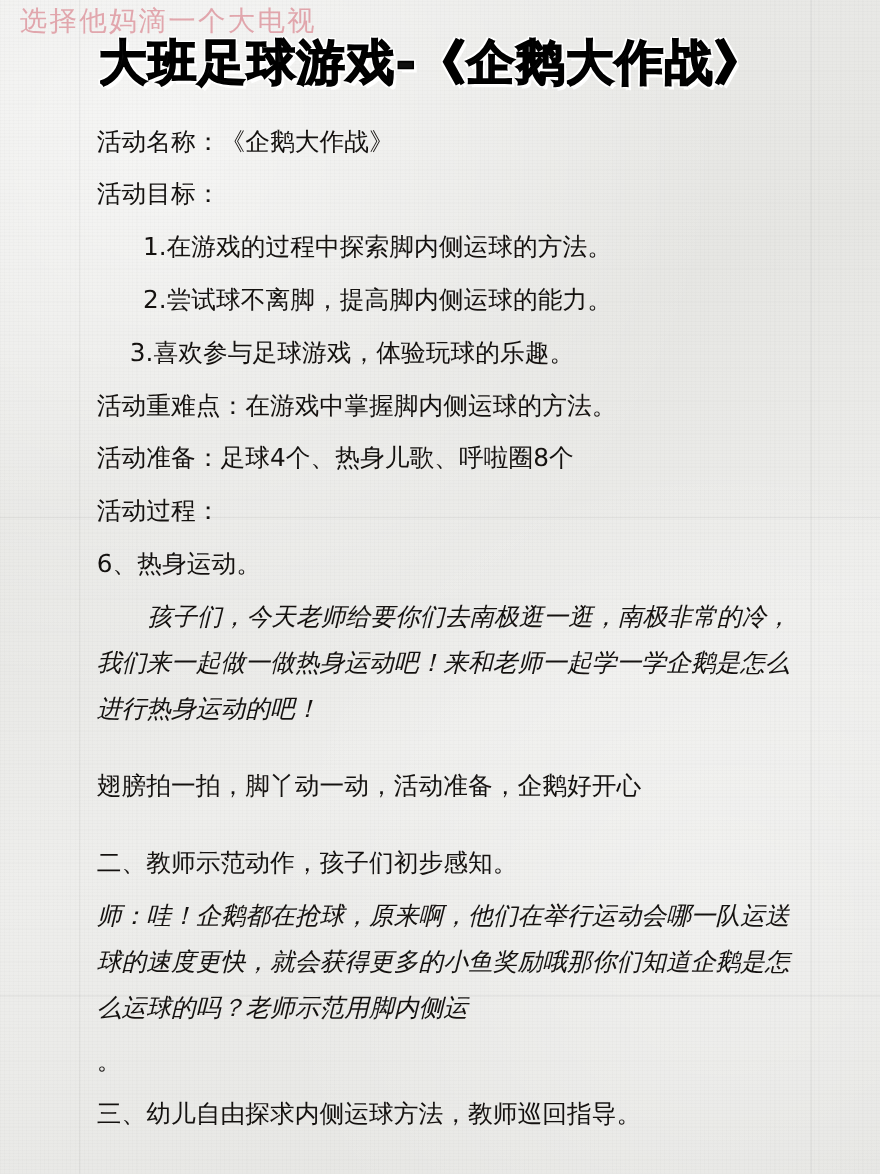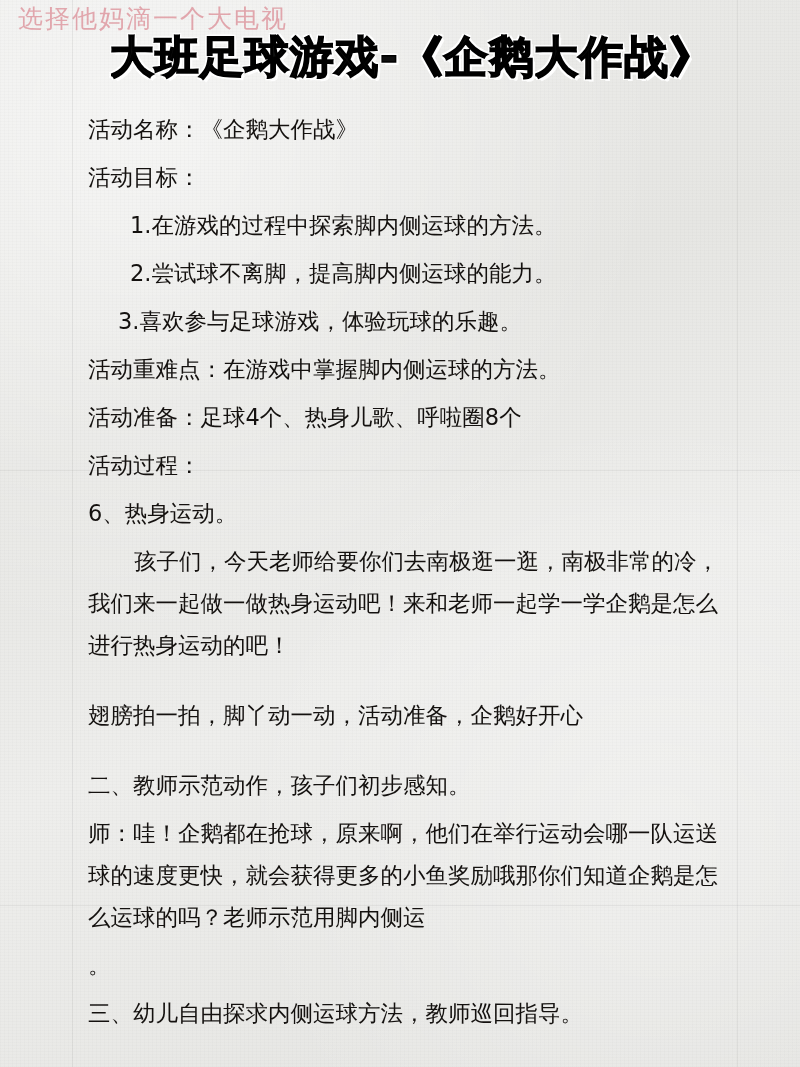--- a/index.html
+++ b/index.html
@@ -55,21 +55,21 @@
     color: rgba(214, 120, 130, 0.62);
     font-family: "DejaVu Sans", "Liberation Sans", sans-serif;
     white-space: nowrap;
     pointer-events: none;
   }
 
   
   .headline {
     position: absolute;
     top: 28px;
-    left: 44px;
+    left: 24px;
     width: 736px;
     text-align: center;
     font-size: 44px;
     font-weight: 700;
     letter-spacing: 1px;
     color: #111;
     white-space: nowrap;
     -webkit-text-stroke: 1.5px #000;
     text-shadow:
       2px 0 0 #fff, -2px 0 0 #fff, 0 2px 0 #fff, 0 -2px 0 #fff,
@@ -86,20 +86,21 @@
     color: #14110f;
     font-size: 22.5px;
     line-height: 42px;
   }
   .doc p {
     margin: 0 0 6px 0;
     white-space: nowrap;
   }
   .doc p.wrap {
     white-space: normal;
+    font-style: italic;
   }
   .ind1 { padding-left: 42px; }
   .ind2 { padding-left: 30px; }
   .ind-first { text-indent: 46px; }
   .gap { height: 22px; }
   .tight { margin-bottom: 0; }
 </style>
 </head>
 <body>
 

